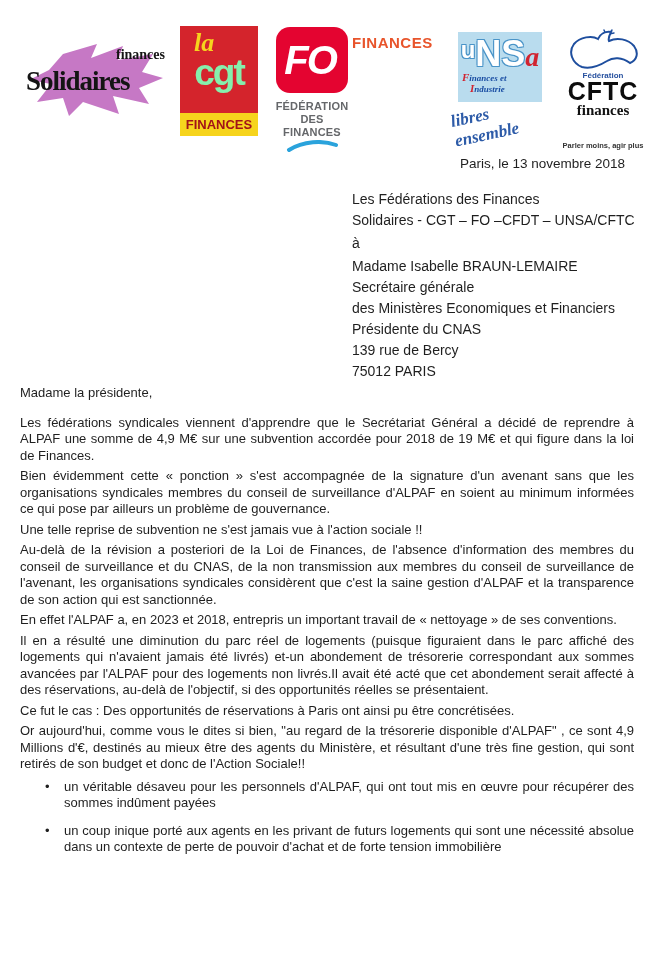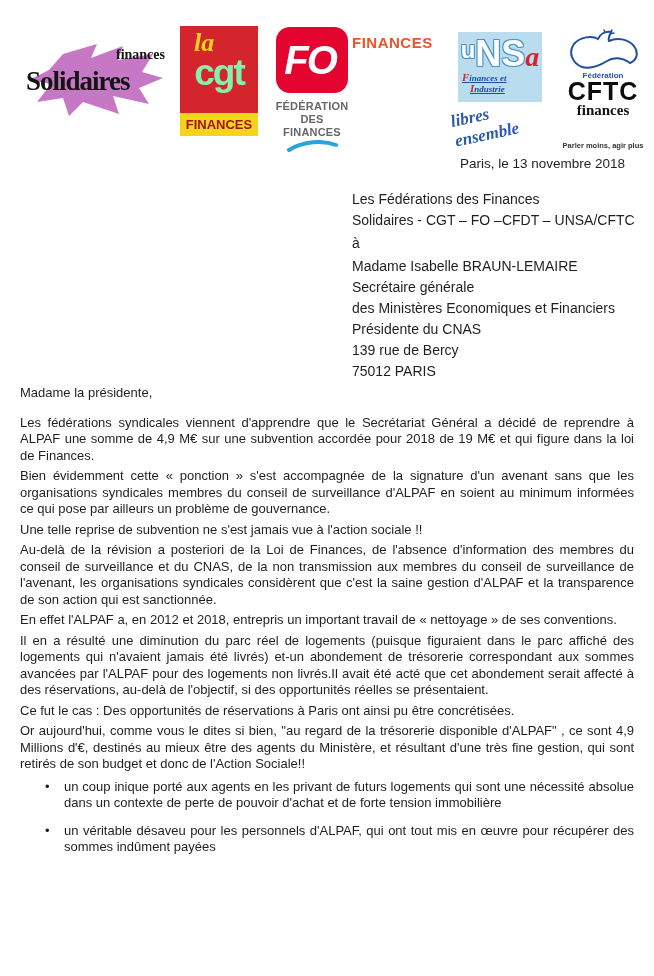--- a/index.html
+++ b/index.html
@@ -81,21 +81,21 @@
     display:flex; align-items:flex-start; justify-content:center; padding-top:4px;
   }
   .unsa .letters { font-weight:bold; color:#ffffff; line-height:1; }
   .unsa .letters .u { font-size:24px; vertical-align:8px; text-shadow:1px 1px 0 #4a94c8,-1px -1px 0 #4a94c8,1px -1px 0 #4a94c8,-1px 1px 0 #4a94c8; }
   .unsa .letters .n { font-size:36px; text-shadow:1px 1px 0 #4a94c8,-1px -1px 0 #4a94c8,1px -1px 0 #4a94c8,-1px 1px 0 #4a94c8; }
   .unsa .letters .s { font-size:36px; text-shadow:1px 1px 0 #4a94c8,-1px -1px 0 #4a94c8,1px -1px 0 #4a94c8,-1px 1px 0 #4a94c8; }
   .unsa .letters .a { font-family:"Liberation Serif", serif; font-style:italic; font-size:28px; color:#d12430; }
   .unsa .fi {
     position:absolute; left:4px; bottom:8px;
     font-family:"Liberation Serif", serif; font-style:italic; font-weight:bold;
-    font-size:9px; line-height:10px; color:#1a4ea3;text-decoration:underline;
+    font-size:9px; line-height:10px; color:#1a4ea3;
   }
   .unsa .fi div::first-letter { color:#d12430; font-size:11px; }
   .unsa .fi .l2 { padding-left:8px; }
   .unsa .script {
     position:absolute; left:-6px; bottom:-14px; width:105px;
     font-family:"Liberation Serif", serif; font-style:italic; font-weight:bold;
     font-size:17px; color:#2d5ba8; transform:rotate(-12deg);
   }
 
   
@@ -196,23 +196,23 @@
     <div>139 rue de Bercy</div>
     <div>75012 PARIS</div>
   </div>
 
   <div class="body-text">
     <div class="salutation">Madame la présidente,</div>
     <p>Les fédérations syndicales viennent d'apprendre que le Secrétariat Général a décidé de reprendre à ALPAF une somme de 4,9 M€ sur une subvention accordée pour 2018 de 19 M€ et qui figure dans la loi de Finances.</p>
     <p>Bien évidemment cette « ponction » s'est accompagnée de la signature d'un avenant sans que les organisations syndicales membres du conseil de surveillance d'ALPAF en soient au minimum informées ce qui pose par ailleurs un problème de gouvernance.</p>
     <p class="single">Une telle reprise de subvention ne s'est jamais vue à l'action sociale !!</p>
     <p>Au-delà de la révision a posteriori de la Loi de Finances, de l'absence d'information des membres du conseil de surveillance et du CNAS, de la non transmission aux membres du conseil de surveillance de l'avenant, les organisations syndicales considèrent que c'est la saine gestion d'ALPAF et la transparence de son action qui est sanctionnée.</p>
-    <p>En effet l'ALPAF a, en 2012 et 2018, entrepris un important travail de « nettoyage » de ses conventions.</p>
+    <p>En effet l'ALPAF a, en 2023 et 2018, entrepris un important travail de « nettoyage » de ses conventions.</p>
     <p>Il en a résulté une diminution du parc réel de logements (puisque figuraient dans le parc affiché des logements qui n'avaient jamais été livrés) et-un abondement de trésorerie correspondant aux sommes avancées par l'ALPAF pour des logements non livrés.Il avait été acté que cet abondement serait affecté à des réservations, au-delà de l'objectif, si des opportunités réelles se présentaient.</p>
     <p class="single">Ce fut le cas : Des opportunités de réservations à Paris ont ainsi pu être concrétisées.</p>
     <p>Or aujourd'hui, comme vous le dites si bien, "au regard de la trésorerie disponible d'ALPAF" , ce sont 4,9 Millions d'€, destinés au mieux être des agents du Ministère, et résultant d'une très fine gestion, qui sont retirés de son budget et donc de l'Action Sociale!!</p>
     <ul>
+      <li>un véritable désaveu pour les personnels d'ALPAF, qui ont tout mis en œuvre pour récupérer des sommes indûment payées</li>
       <li>un coup inique porté aux agents en les privant de futurs logements qui sont une nécessité absolue dans un contexte de perte de pouvoir d'achat et de forte tension immobilière</li>
-      <li>un véritable désaveu pour les personnels d'ALPAF, qui ont tout mis en œuvre pour récupérer des sommes indûment payées</li>
     </ul>
   </div>
 
 </div>
 
 </body></html>

